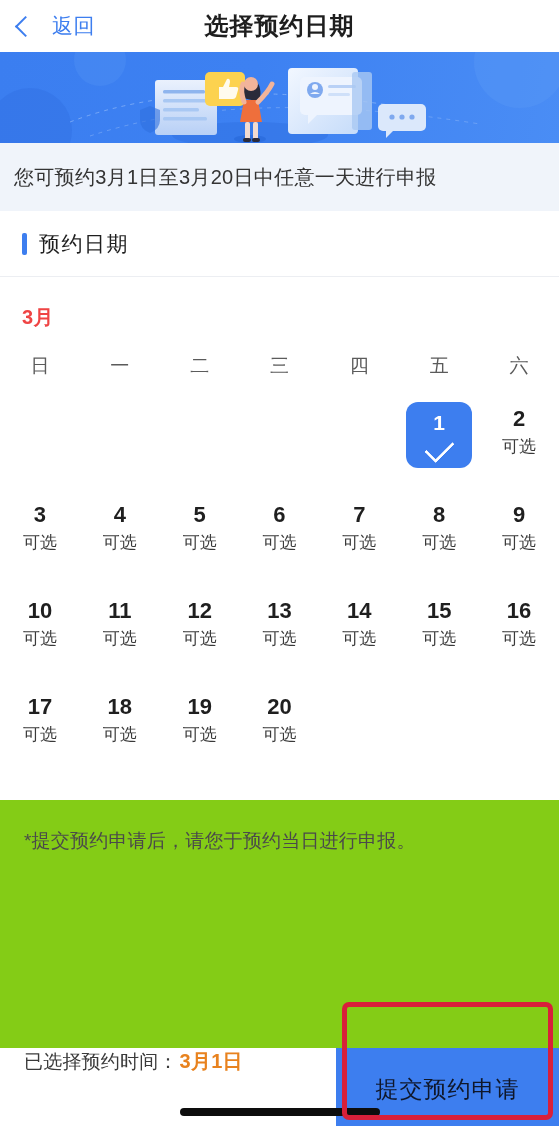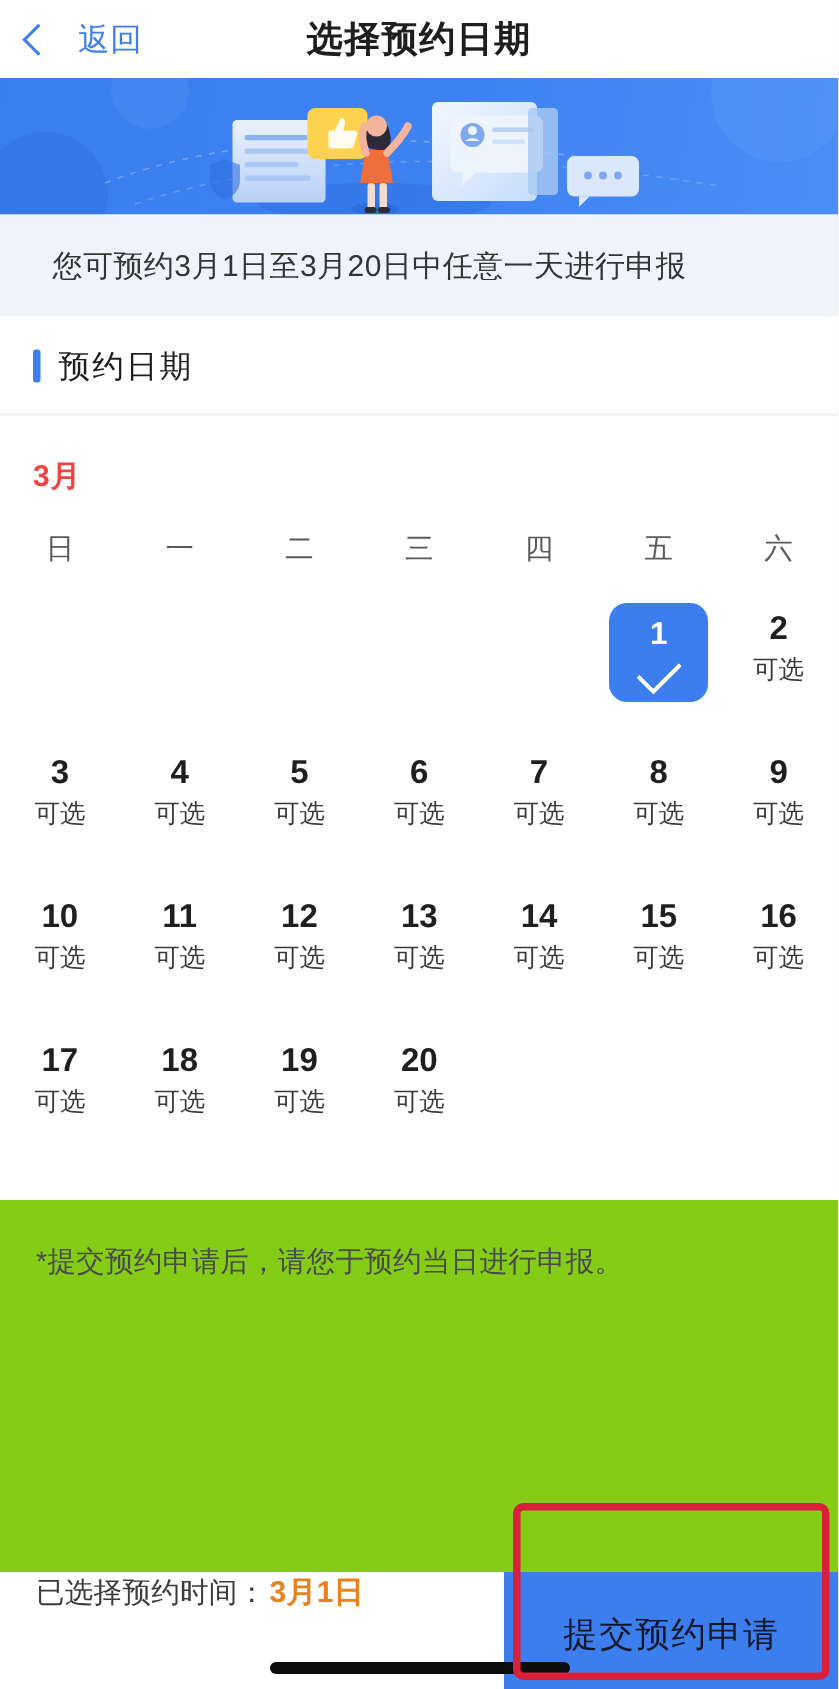--- a/index.html
+++ b/index.html
@@ -69,21 +69,21 @@
   
   .notice {
     position: absolute;
     left: 0; top: 143px;
     width: 559px; height: 68px;
     background: #f0f4fa;
     display: flex;
     align-items: center;
   }
   .notice-text {
-    padding-left: 35px;
+    padding-left: 14px;
     font-size: 20px;
     color: #343434;
     letter-spacing: 0.3px;
   }
 
   
   .section-white {
     position: absolute;
     left: 0; top: 211px;
     width: 559px;

